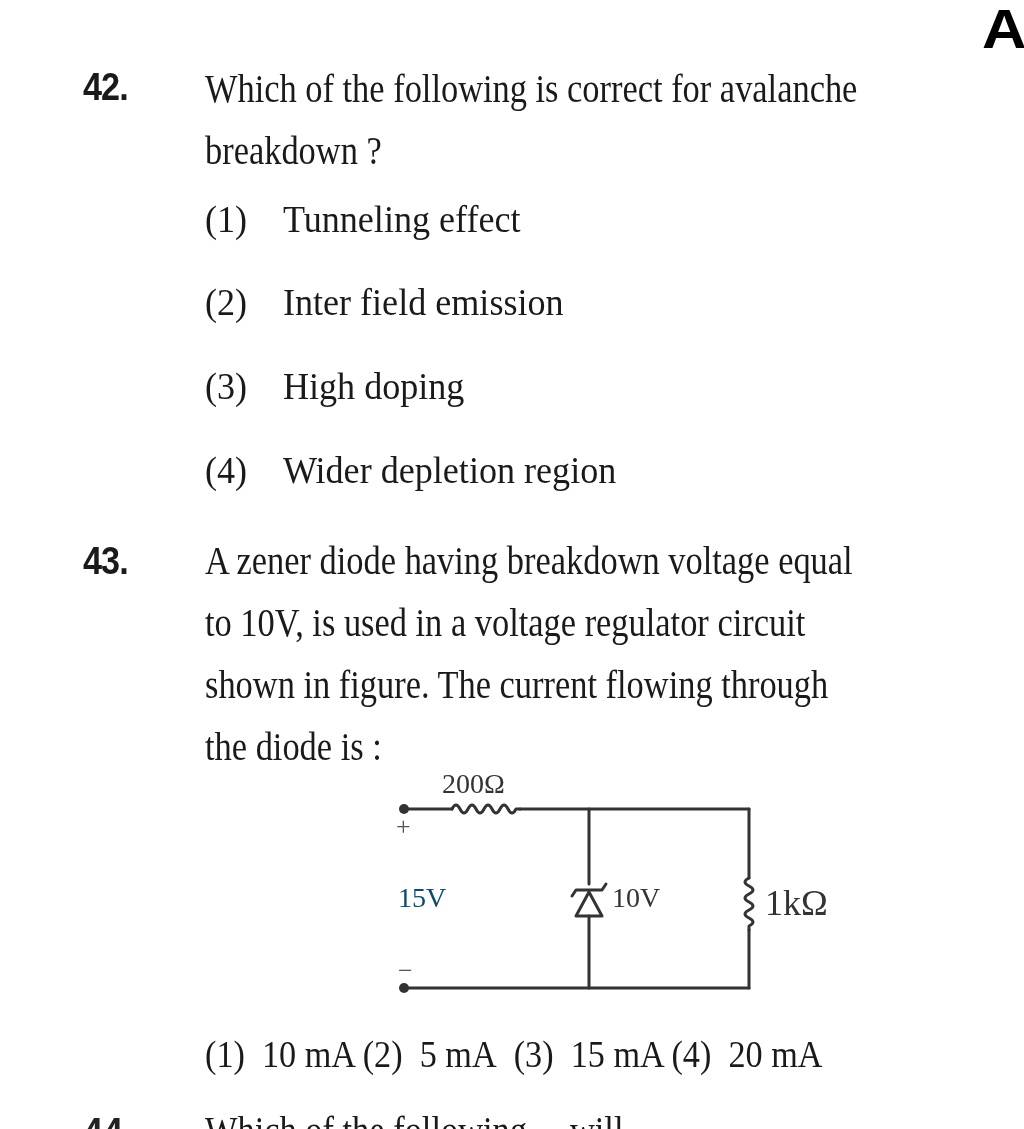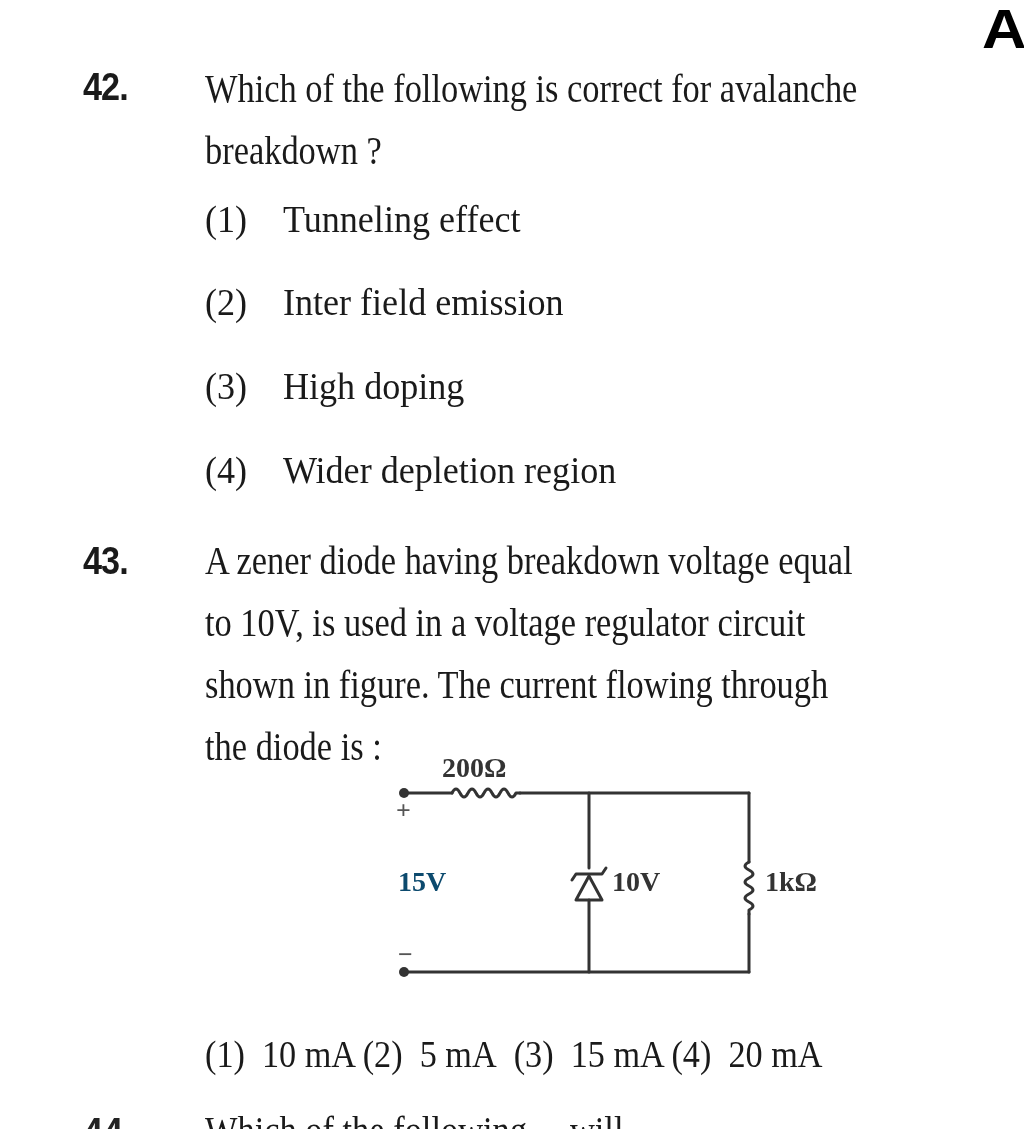--- a/index.html
+++ b/index.html
@@ -22,21 +22,21 @@
     .opt {
       font-size: 38px;
       transform: scaleX(0.95); transform-origin: left;
     }
     .opt .num { display: inline-block; width: 82px; }
     .corner {
       font-family: "Liberation Sans", "DejaVu Sans", sans-serif;
       font-weight: bold; font-size: 56px; color: #000;
       top: -4px; left: 984px; transform: scaleX(1.1);
     }
-    .circuit { position: absolute; left: 390px; top: 752px; font-weight: bold; }
+    .circuit { position: absolute; left: 390px; top: 768px; }
     .ans-row { font-size: 38px; transform: scaleX(0.9); transform-origin: left; }
     .ans-row span { margin-right: 0; }
     .cut {
       font-family: "Liberation Sans", "DejaVu Sans", sans-serif;
       font-size: 40px; top: 1110px; color: #222;
       transform: scaleX(0.9); transform-origin: left;
     }
   </style>
 </head>
 <body>
@@ -89,21 +89,21 @@
     </g>
 
     <circle cx="14" cy="41" r="5" fill="#333"></circle>
     <circle cx="14" cy="220" r="5" fill="#333"></circle>
   </svg>
   <div class="abs" style="left:52px; top:0px; font-size:28px; color:#333;">200Ω</div>
   <div class="abs" style="left:6px; top:44px; font-size:26px; color:#555;">+</div>
   <div class="abs" style="left:8px; top:114px; font-size:28px; color:#0c4a6e;">15V</div>
   <div class="abs" style="left:8px; top:188px; font-size:26px; color:#555;">−</div>
   <div class="abs" style="left:222px; top:114px; font-size:28px; color:#333;">10V</div>
-  <div class="abs" style="left:375px; top:114px; font-size:28px; color:#333;">1kΩ</div>
+  <div class="abs" style="left:375px; top:114px; font-size:36px; color:#333;">1kΩ</div>
 </div>
 
 <div class="abs ans-row" style="left:205px; top:1032px;">
   <span><span>(1)</span>&nbsp; <span>10 mA</span></span>
   <span><span>(2)</span>&nbsp; <span>5 mA</span></span>&nbsp;
   <span><span>(3)</span>&nbsp; <span>15 mA</span></span>
   <span><span>(4)</span>&nbsp; <span>20 mA</span></span>
 </div>
 
 <div class="abs cut" style="left:83px; font-weight:bold;">44.</div>

